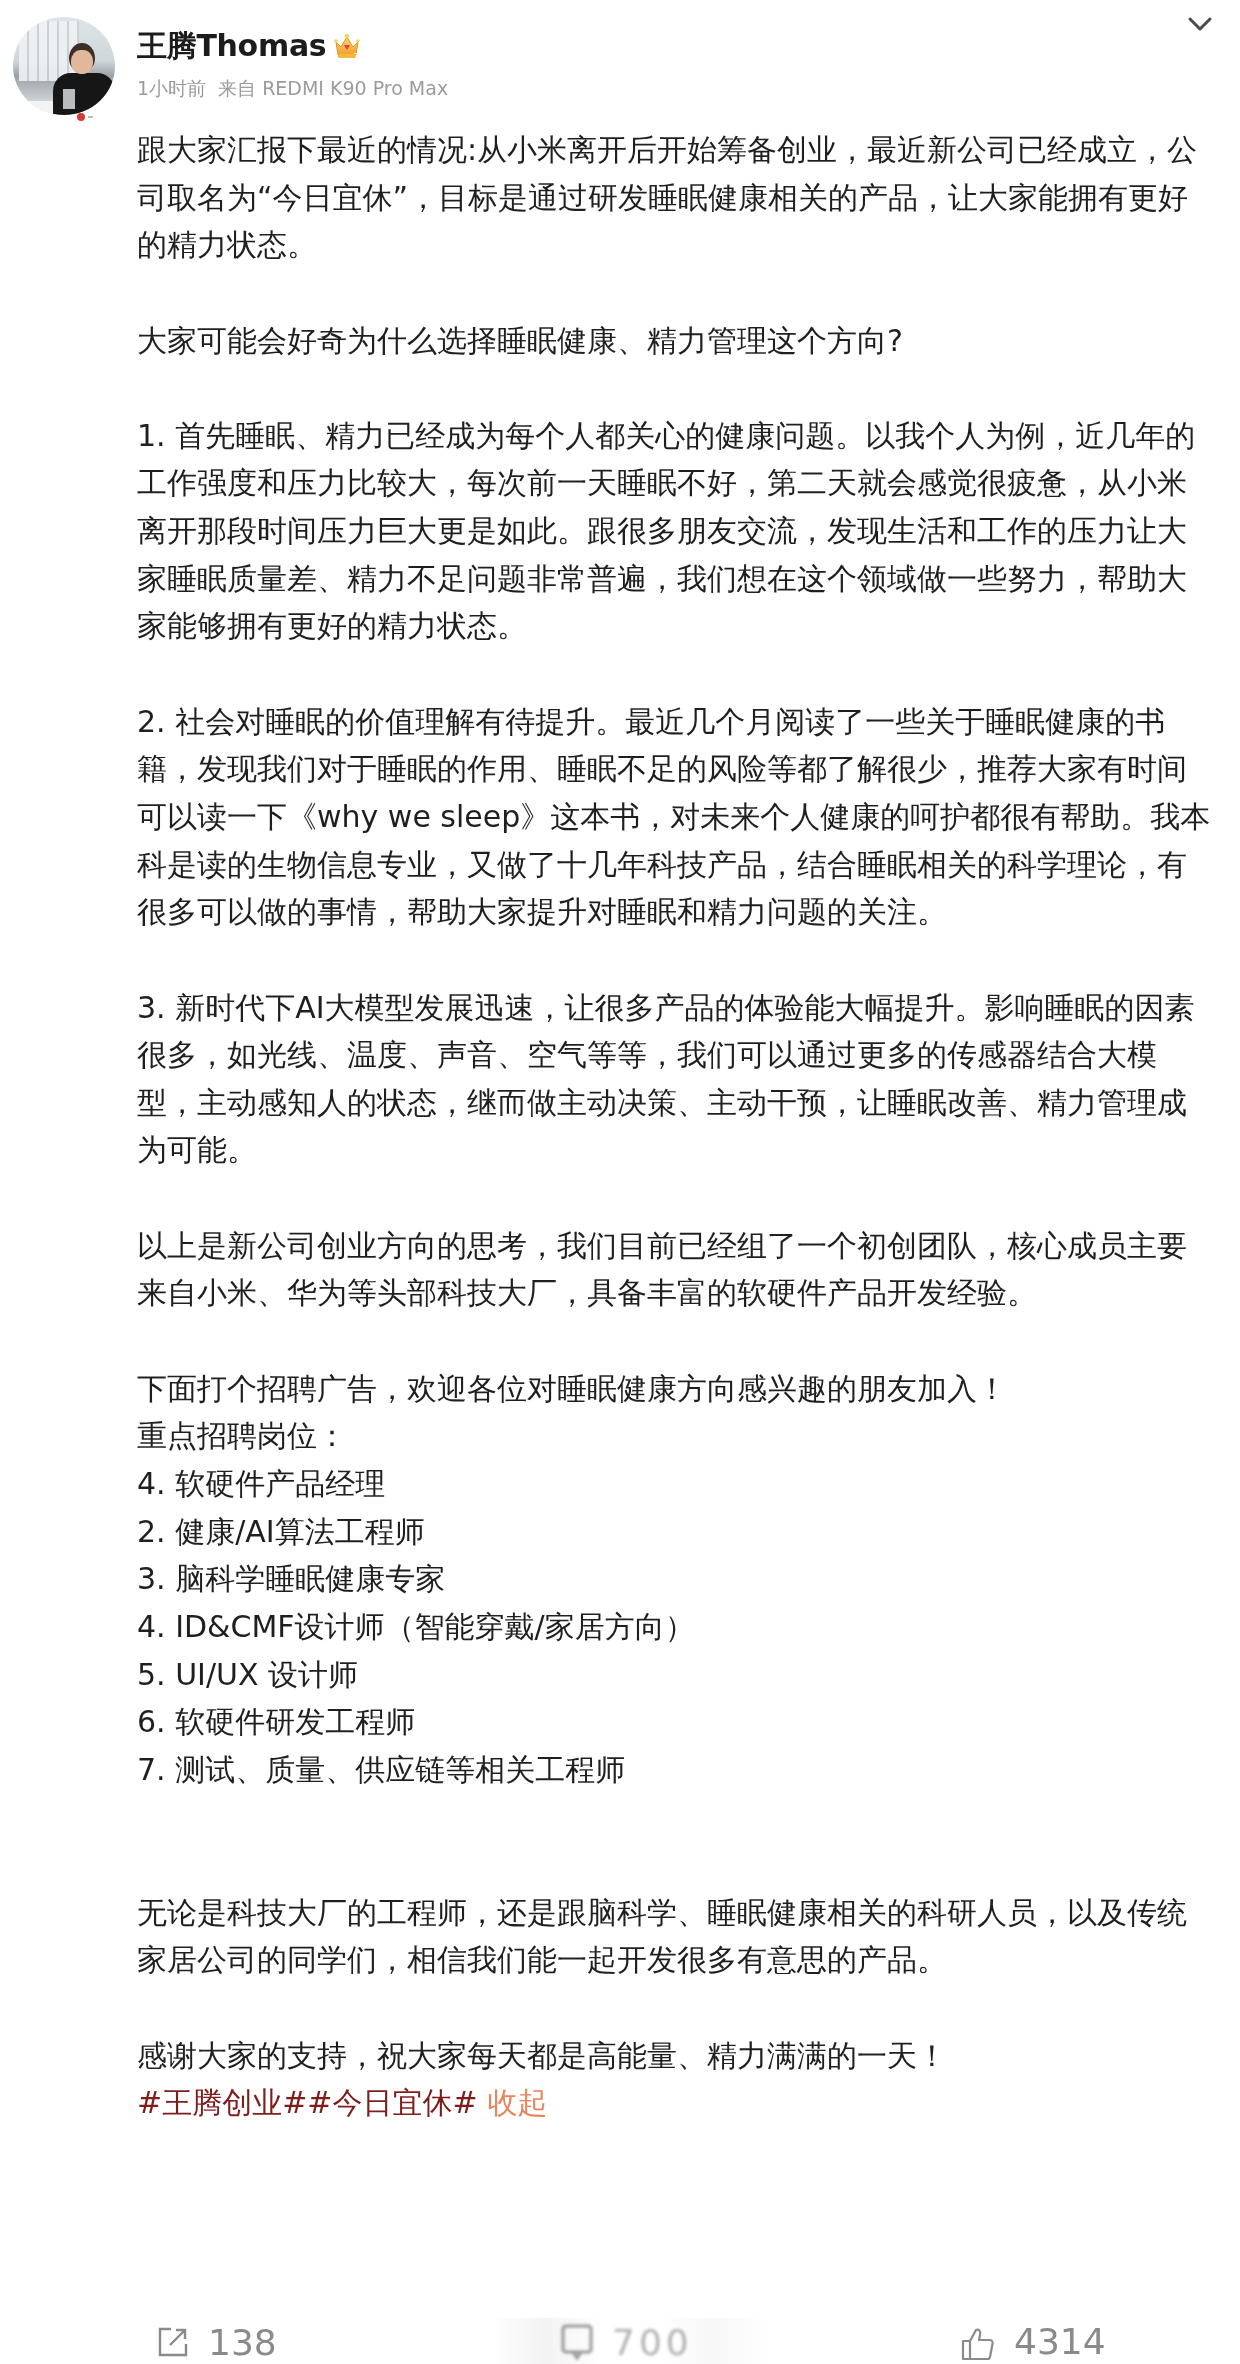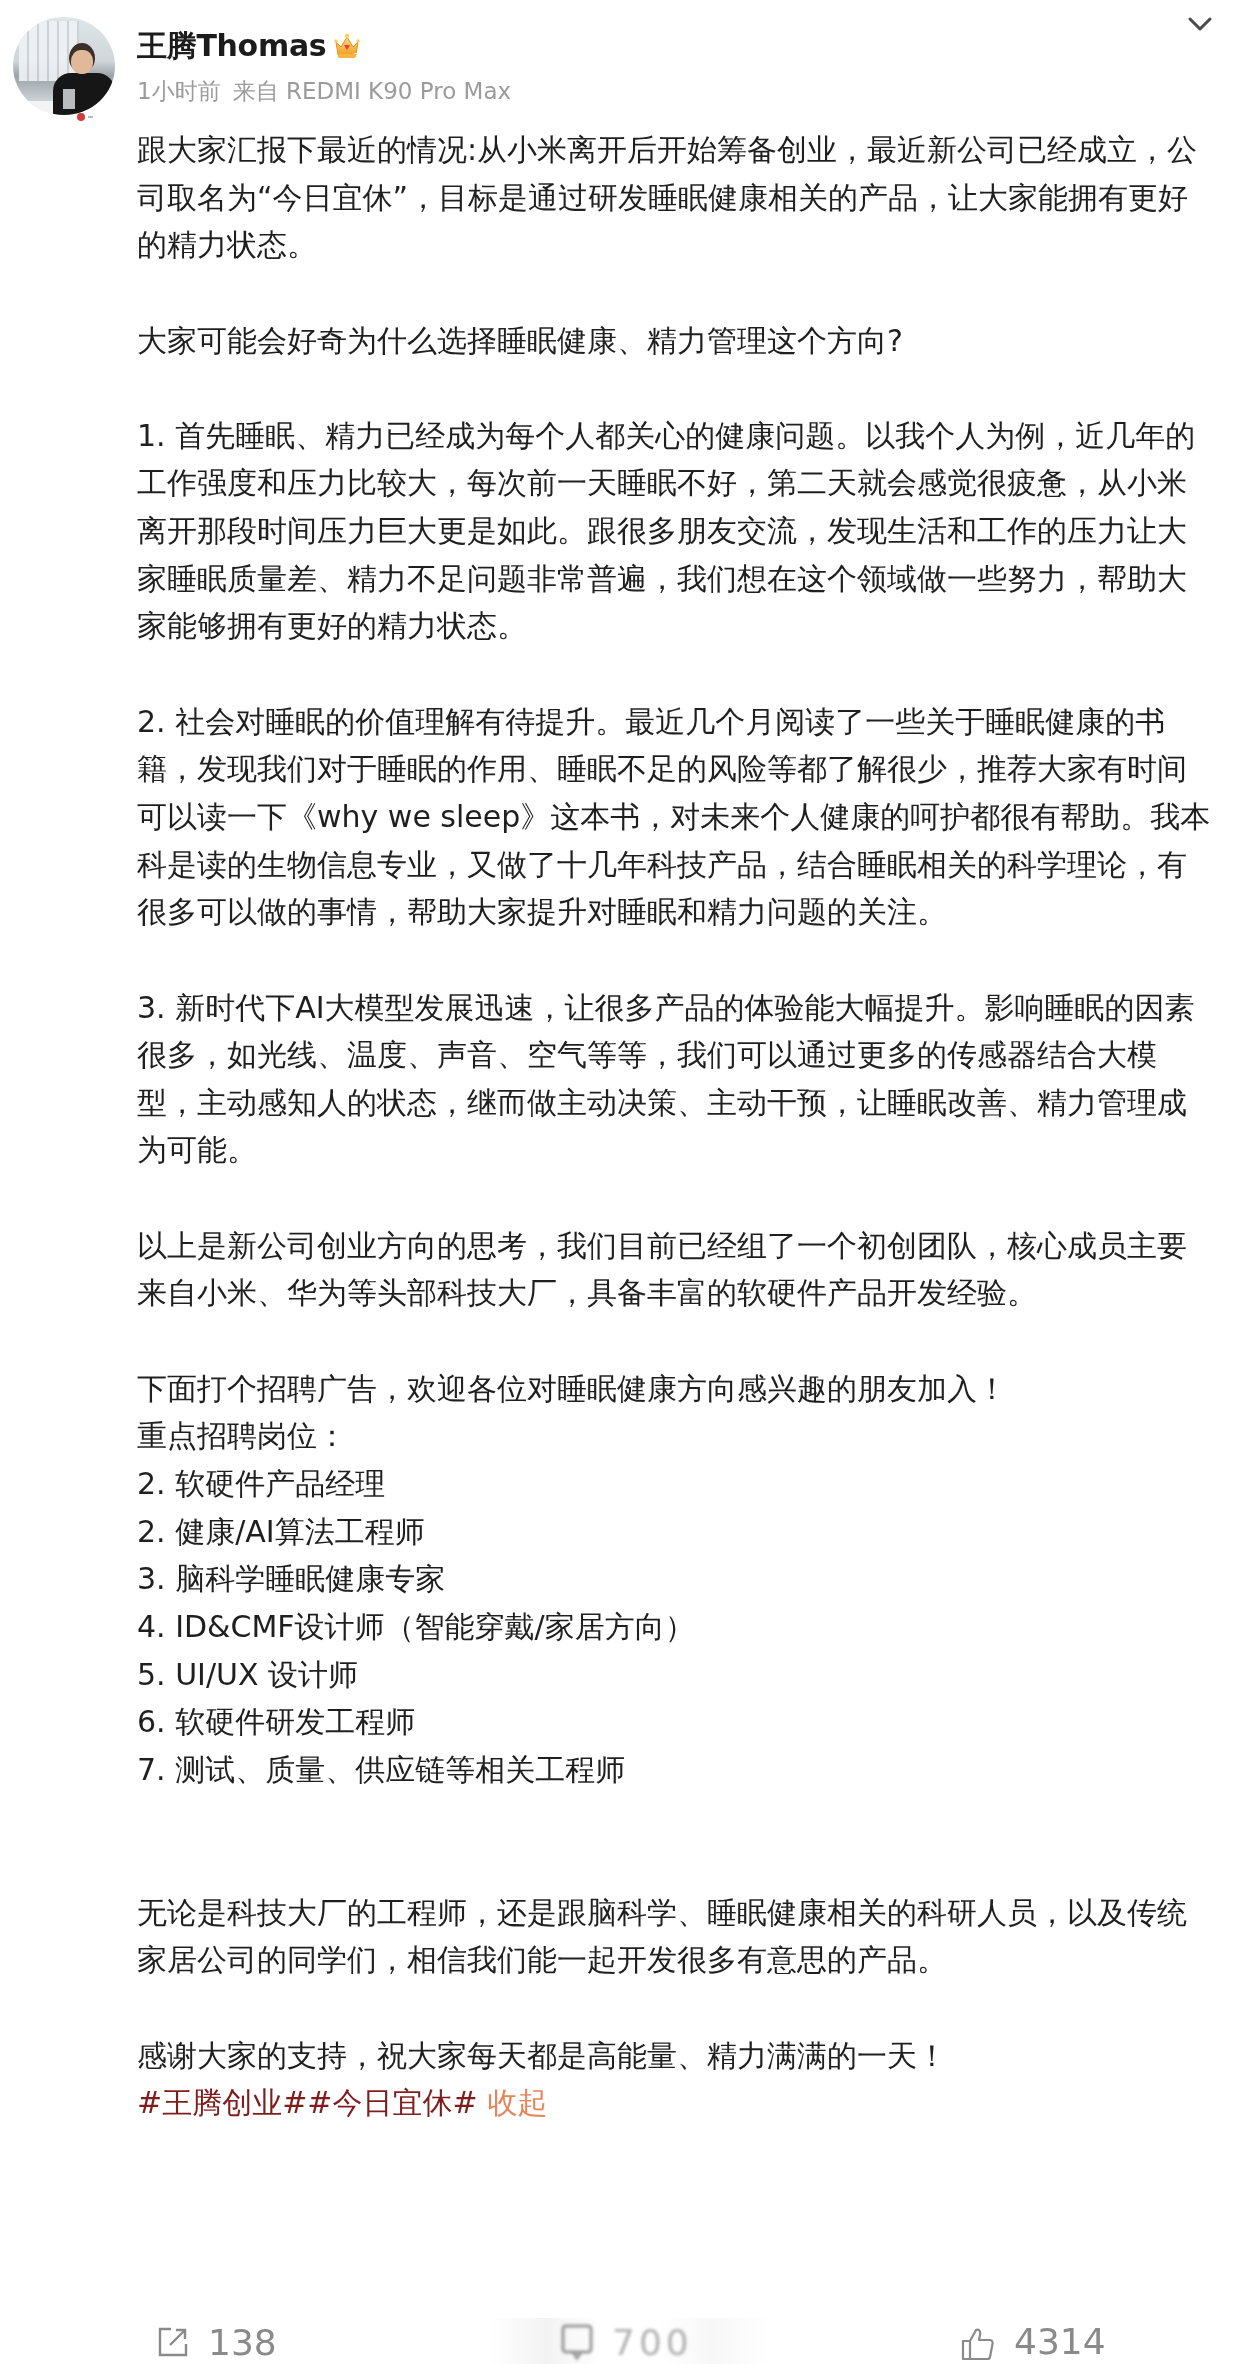--- a/index.html
+++ b/index.html
@@ -20,21 +20,21 @@
   .avatar .desk { position: absolute; left: 0; top: 84px; width: 102px; height: 16px; background: #f3f3f3; }
   .avatar .cup { position: absolute; left: 50px; top: 72px; width: 12px; height: 20px; background: #b8bcbf; }
   .avatar-dot { position: absolute; left: 77px; top: 113px; width: 8px; height: 8px; border-radius: 50%; background: #d43b3b; }
   .avatar-dash { position: absolute; left: 88px; top: 116px; width: 5px; height: 2px; background: #bbbbbb; }
 
   .name-row { position: absolute; left: 137px; top: 26px; height: 40px; display: flex; align-items: center; }
   .user-name { font-size: 30px; font-weight: bold; color: #1c1c1c; letter-spacing: -0.3px; white-space: nowrap; text-align: right; }
   .crown { margin-left: 6px; width: 30px; height: 30px; position: relative; }
   .crown svg { width: 30px; height: 30px; display: block; }
 
-  .meta-row { position: absolute; left: 137px; top: 76px; font-size: 23px; color: #9b9b9b; white-space: nowrap; display: flex; gap: 12px; }
+  .meta-row { position: absolute; left: 137px; top: 76px; font-size: 19px; color: #9b9b9b; white-space: nowrap; display: flex; gap: 12px; }
   .chevron { position: absolute; left: 1182px; top: 10px; width: 36px; height: 30px; cursor: pointer; }
   .chevron svg { display: block; }
 
   .post-body { position: absolute; left: 137px; top: 126px; width: 1090px; font-size: 30px; line-height: 47.65px; color: #1f1f1f; }
   .line { white-space: nowrap; height: 47.65px; }
   .blank { height: 47.65px; }
   .tag { color: #7f1d1d; cursor: pointer; }
   .collapse { color: #e8835a; margin-left: 10px; cursor: pointer; text-align: center; }
 
   .actions { position: absolute; left: 0; top: 2306px; width: 1240px; height: 58px; }
@@ -131,21 +131,21 @@
     </div>
     <div class="blank"></div>
     <div class="paragraph">
       <div class="line">以上是新公司创业方向的思考，我们目前已经组了一个初创团队，核心成员主要</div>
       <div class="line">来自小米、华为等头部科技大厂，具备丰富的软硬件产品开发经验。</div>
     </div>
     <div class="blank"></div>
     <div class="paragraph">
       <div class="line">下面打个招聘广告，欢迎各位对睡眠健康方向感兴趣的朋友加入！</div>
       <div class="line">重点招聘岗位：</div>
-      <div class="line">2. 软硬件产品经理</div>
+      <div class="line">4. 软硬件产品经理</div>
       <div class="line">2. 健康/AI算法工程师</div>
       <div class="line">3. 脑科学睡眠健康专家</div>
       <div class="line">4. ID&amp;CMF设计师（智能穿戴/家居方向）</div>
       <div class="line">5. UI/UX 设计师</div>
       <div class="line">6. 软硬件研发工程师</div>
       <div class="line">7. 测试、质量、供应链等相关工程师</div>
     </div>
     <div class="blank"></div>
     <div class="blank"></div>
     <div class="paragraph">

